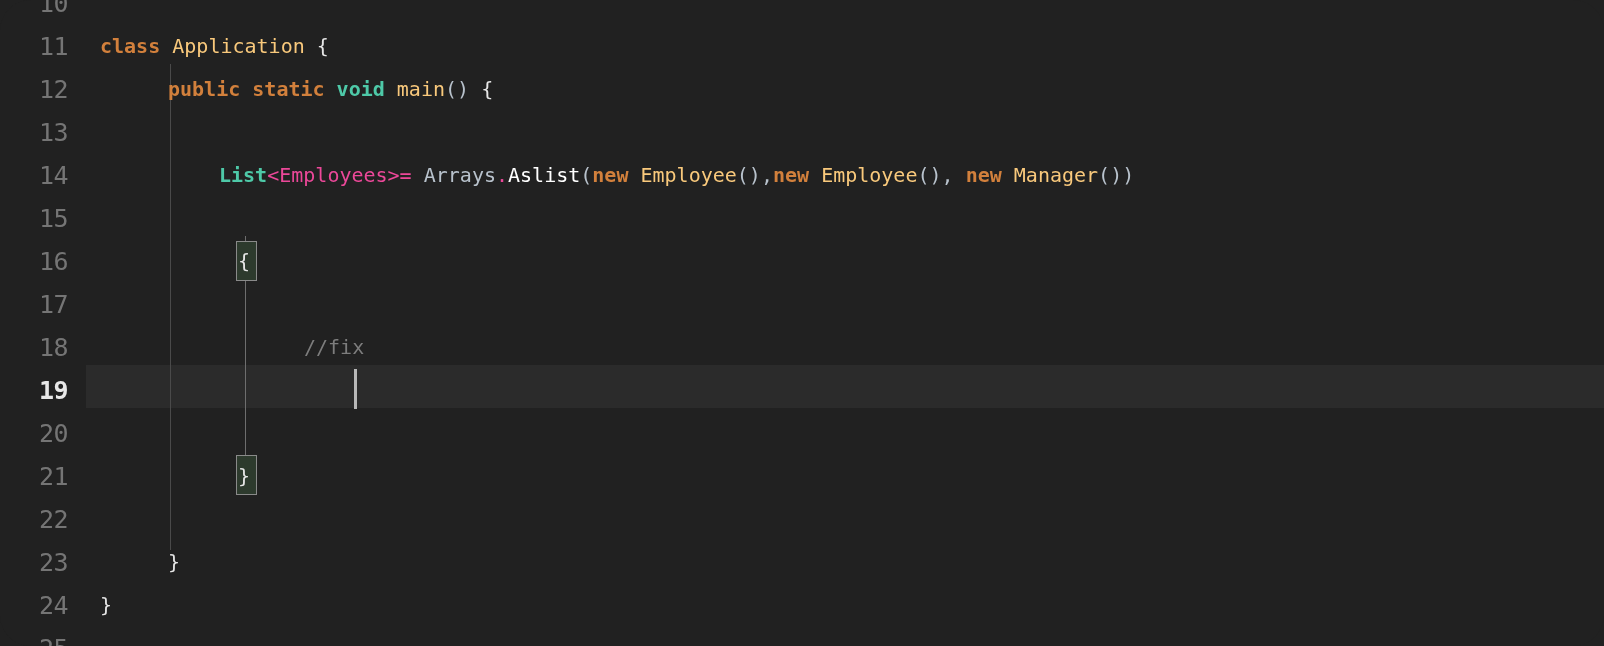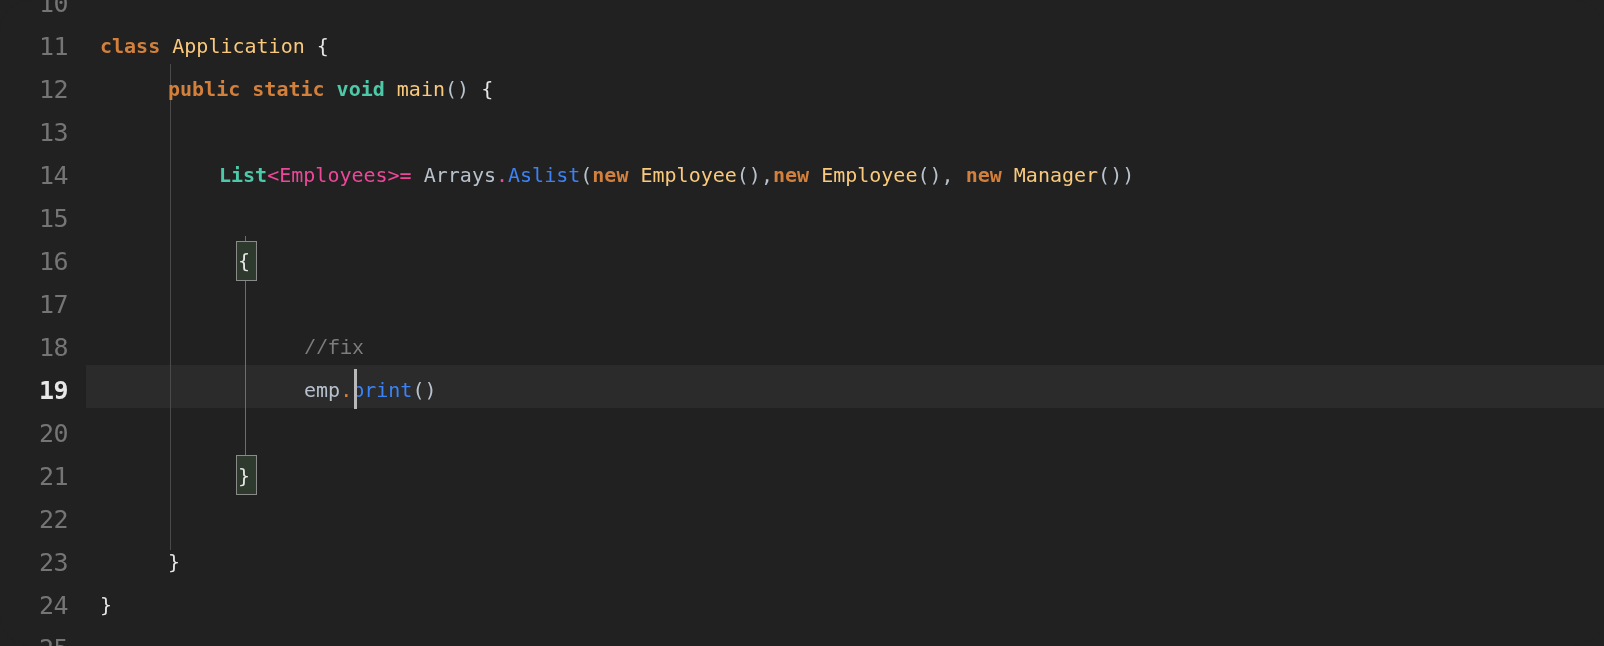--- a/index.html
+++ b/index.html
@@ -105,26 +105,26 @@
   #cursor {
     position: absolute;
     width: 3px;
     background: #b8b8b8;
     z-index: 6;
   }
 
   
   .tok-keyword   { color: #d2803c; font-weight: bold; }
   .tok-type      { color: #4ec9a8; font-weight: bold; }
-  .tok-func      { color: #3b82f6; }
+  .tok-func      { color: #ffffff; }
   .tok-ident     { color: #f9c97c; }
   .tok-plain     { color: #d7dde5; }
   .tok-var       { color: #b794d6; }
   .tok-punct     { color: #b8c2cc; }
-  .tok-comment   { color: #7d7d7d; font-family: Liberation Mono, monospace; }
+  .tok-comment   { color: #7d7d7d; }
   .tok-brace     { color: #e6e6e6; }
   .tok-op        { color: #d2803c; }
   .tok-white     { color: #ec4899; }
 </style>
 </head>
 <body>
 
 <div id="editor">
 
   <div class="line-highlight" style="top:365px;"></div>
@@ -156,21 +156,20 @@
 
   <div id="code-surface">
     <div class="code-line" style="top:-18px; left:100px;"></div>
     <div class="code-line" style="top:25px; left:100px;"><span class="tok-keyword">class</span><span class="tok-plain"> </span><span class="tok-ident">Application</span><span class="tok-plain"> </span><span class="tok-brace">{</span></div>
     <div class="code-line" style="top:68px; left:168px;"><span class="tok-keyword">public</span><span class="tok-plain"> </span><span class="tok-keyword">static</span><span class="tok-plain"> </span><span class="tok-type">void</span><span class="tok-plain"> </span><span class="tok-ident">main</span><span class="tok-punct">()</span><span class="tok-plain"> </span><span class="tok-brace">{</span></div>
     <div class="code-line" style="top:111px; left:100px;"></div>
     <div class="code-line" style="top:154px; left:219px;"><span class="tok-type">List</span><span class="tok-white">&lt;Employees&gt;=</span><span class="tok-plain"> </span><span class="tok-punct">Arrays</span><span class="tok-white">.</span><span class="tok-func">Aslist</span><span class="tok-punct">(</span><span class="tok-keyword">new</span><span class="tok-plain"> </span><span class="tok-ident">Employee</span><span class="tok-punct">()</span><span class="tok-punct">,</span><span class="tok-keyword">new</span><span class="tok-plain"> </span><span class="tok-ident">Employee</span><span class="tok-punct">()</span><span class="tok-punct">, </span><span class="tok-keyword">new</span><span class="tok-plain"> </span><span class="tok-ident">Manager</span><span class="tok-punct">())</span></div>
     <div class="code-line" style="top:240px; left:238px;"><span class="tok-brace">{</span></div>
     <div class="code-line" style="top:283px; left:100px;"></div>
     <div class="code-line" style="top:326px; left:304px;"><span class="tok-comment">//fix</span></div>
-    <div class="code-line" style="top:369px; left:304px;"><span class="tok-punct">emp</span><span class="tok-op">.</span><span class="tok-func">print</span><span class="tok-punct">()</span></div>
     <div class="code-line" style="top:412px; left:100px;"></div>
     <div class="code-line" style="top:455px; left:238px;"><span class="tok-brace">}</span></div>
     <div class="code-line" style="top:498px; left:100px;"></div>
     <div class="code-line" style="top:541px; left:168px;"><span class="tok-brace">}</span></div>
     <div class="code-line" style="top:584px; left:100px;"><span class="tok-brace">}</span></div>
     <div class="code-line" style="top:627px; left:100px;"></div>
   </div>
 
   <div id="cursor" style="left:354px; top:369px; height:40px;"></div>
 

